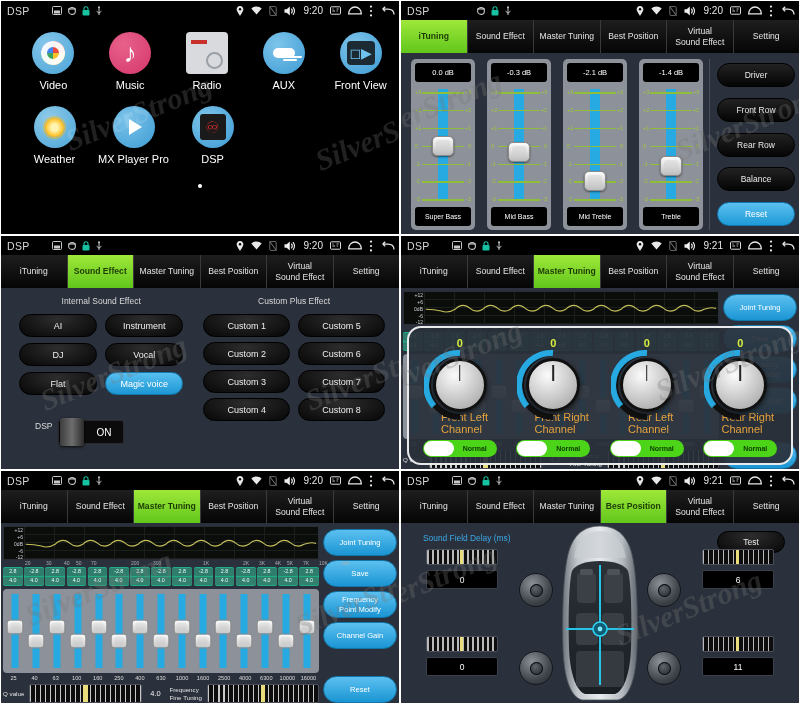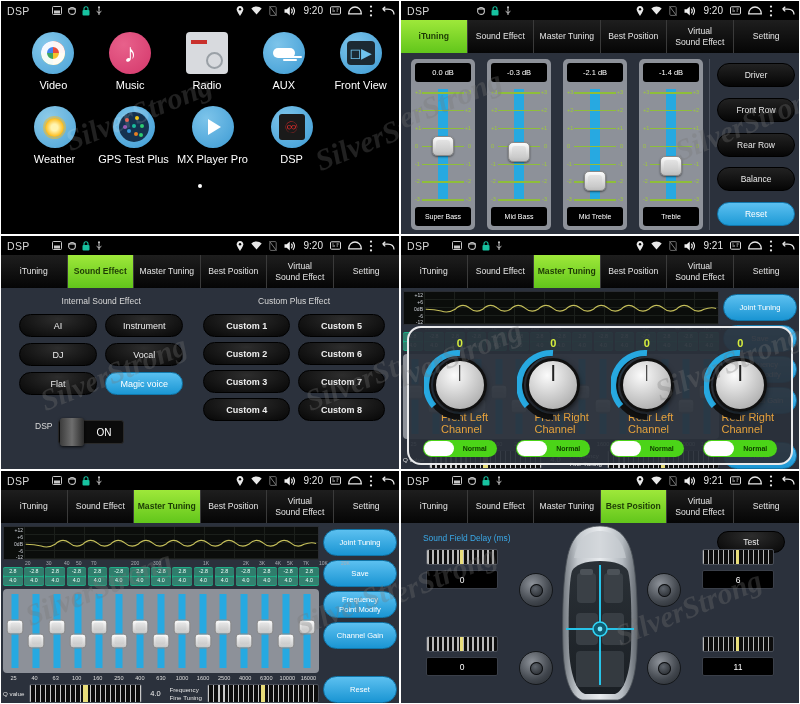--- a/index.html
+++ b/index.html
@@ -157,21 +157,21 @@
     background:linear-gradient(#222,#050505); border:1px solid #000;
   }
   .pill.blue { background:linear-gradient(#5cc0f0,#1e9ad6); color:#fff; border:1px solid #1277ac; }
 
   
   .se-wrap { display:flex; height:100%; padding:8px 6px 4px; }
   .se-col { flex:1; }
   .se-col.right { flex:1.05; }
   .se-h { text-align:center; color:#d7d7d7; font-size:8.5px; margin-bottom:8px; }
   .se-grid { display:grid; grid-template-columns:1fr 1fr; gap:6px 8px; padding:0 12px; }
-  .se-grid.custom { padding:0 8px; gap:5px 8px;font-weight:bold; }
+  .se-grid.custom { padding:0 8px; gap:5px 8px; }
   .se-btn {
     height:23px; border-radius:12px; display:flex; align-items:center; justify-content:center;
     color:#ededed; font-size:9px;
     background:radial-gradient(ellipse at 50% 20%, #2d2d2d, #060606); border:1px solid #000;
   }
   .se-btn.on { background:linear-gradient(#59bff0,#1b97d4); color:#fff; border:1px solid #1179ac; }
   .dsp-toggle { display:flex; align-items:center; gap:6px; margin:13px 0 0 28px; }
   .dsp-toggle .lbl { color:#d9d9d9; font-size:8.5px; }
   .dsp-sw {
     width:66px; height:24px; background:#0b0b0b; border:1px solid #2a2a2a; border-radius:3px;
@@ -403,35 +403,20 @@
           <div class="app-ic ic-front">
               <div class="ic-front-in">◻▶</div>
             </div>
           <div class="app-label">Front View</div>
         </div>
       </div>
       <div class="app-row r2">
         <div class="app">
           <div class="app-ic ic-weather"></div>
           <div class="app-label">Weather</div>
-        </div>
-        <div class="app">
-          <div class="app-ic ic-gps">
-            <div class="ic-gps-in">
-              <i style="left:6px;top:6px;background:#e74c3c"></i>
-                <i style="left:16px;top:4px;background:#f1c40f"></i>
-              <i style="left:21px;top:12px;background:#2ecc71"></i>
-                <i style="left:8px;top:17px;background:#3498db"></i>
-              <i style="left:15px;top:20px;background:#e67e22"></i>
-                <i style="left:13px;top:12px;background:#1abc9c"></i>
-              <i style="left:4px;top:13px;background:#9b59b6"></i>
-                <i style="left:20px;top:21px;background:#2ecc71"></i>
-            </div>
-          </div>
-          <div class="app-label">GPS Test Plus</div>
         </div>
         <div class="app">
           <div class="app-ic ic-mx"></div>
           <div class="app-label">MX Player Pro</div>
         </div>
         <div class="app">
           <div class="app-ic ic-dsp">
               <div class="ic-dsp-in">♾</div>
             </div>
           <div class="app-label">DSP</div>

